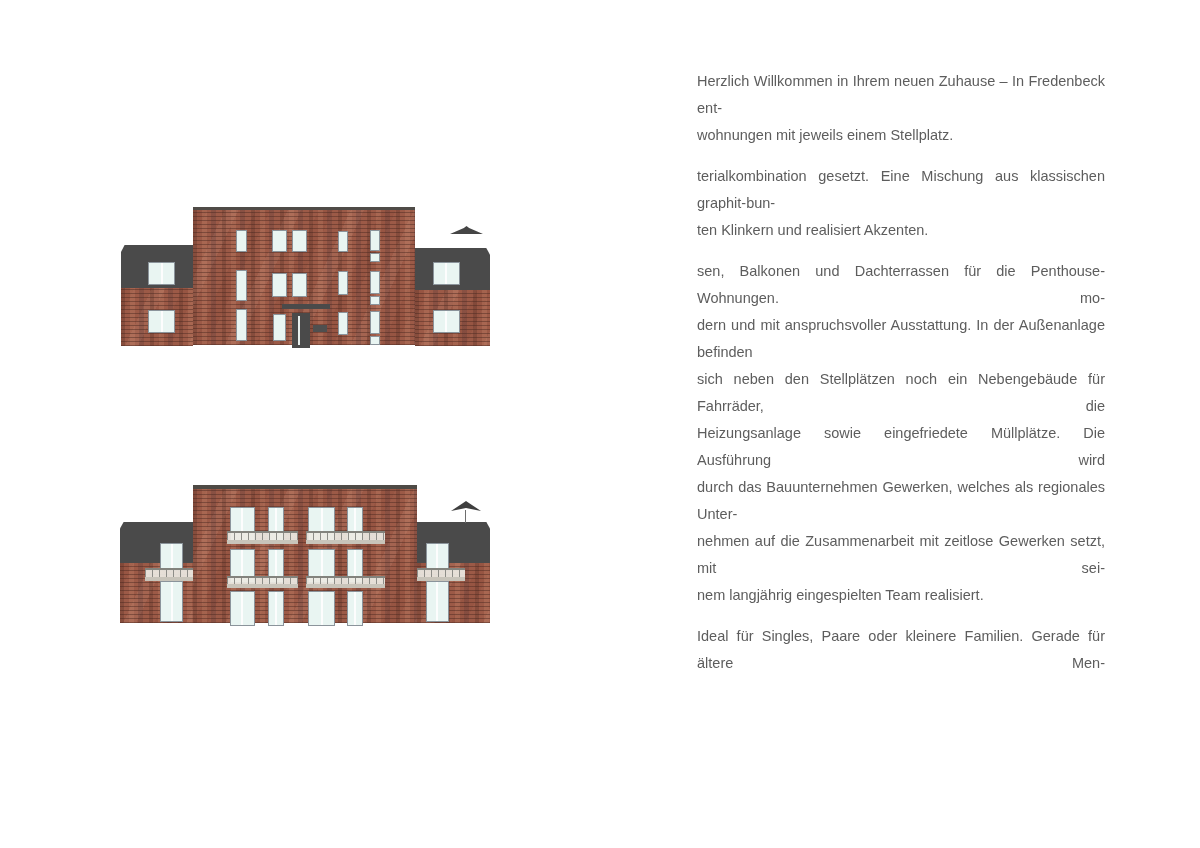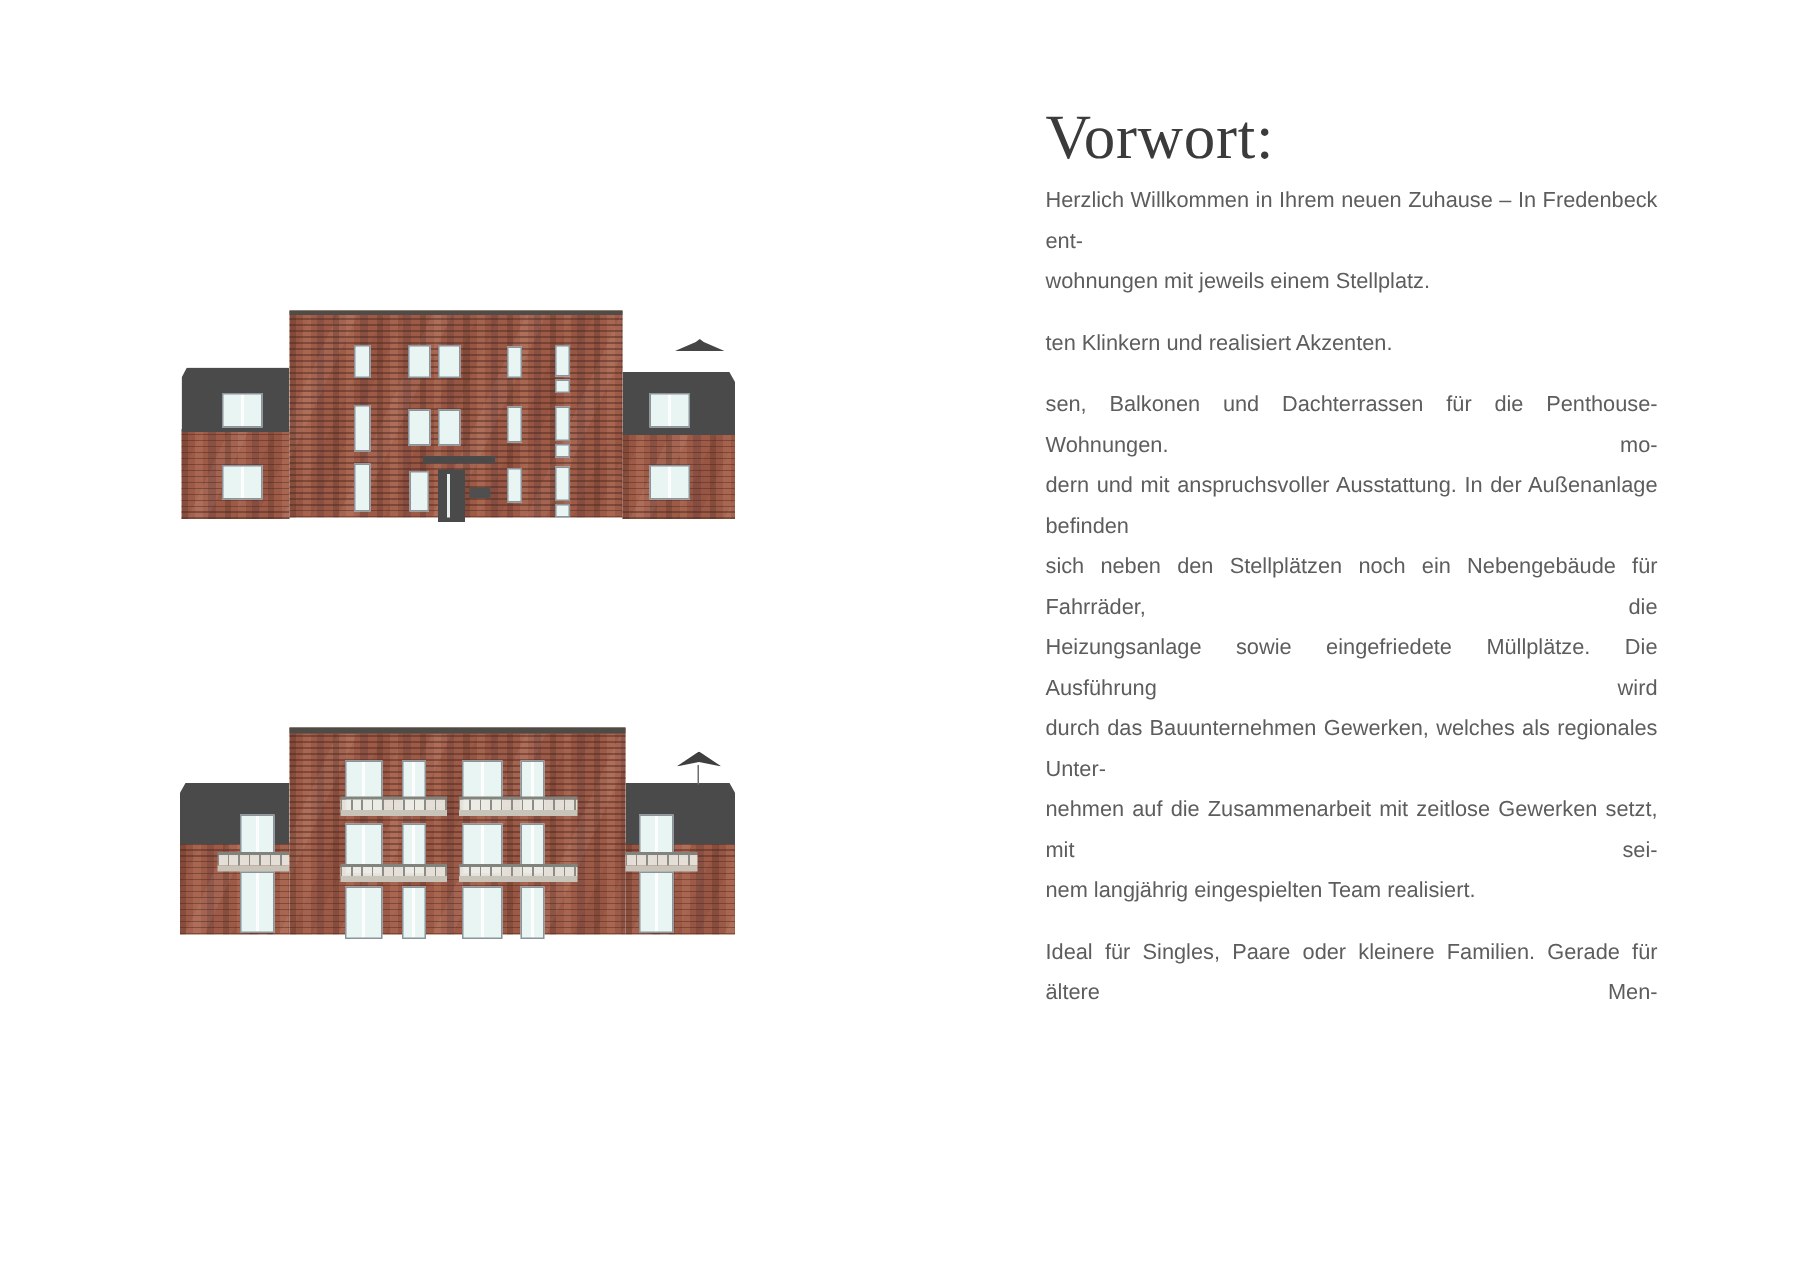--- a/index.html
+++ b/index.html
@@ -164,28 +164,28 @@
       <div class="win p2" style="left:9px;top:21px;width:23px;height:26px;"></div>
       <div class="win p2" style="left:9px;top:59px;width:23px;height:41px;"></div>
       <div class="rail" style="left:0;top:46px;width:48px;height:13px;"></div>
     </div>
 
     <div class="parasol-stem" style="left:345px;top:25px;height:13px;"></div>
     <div class="parasol-top" style="left:331px;top:16px;width:30px;height:10px;"></div>
   </div>
 
   <div class="textcol">
-    <h1 class="title">Vorwort:</h1>
 
     <div class="para">
       <div class="ln">Herzlich Willkommen in Ihrem neuen Zuhause – In Fredenbeck ent-</div>
       <div class="ln last">wohnungen mit jeweils einem Stellplatz.</div>
     </div>
 
     <div class="para">
+      <div class="ln">terialkombination gesetzt. Eine Mischung aus klassischen graphit-bun-</div>
       <div class="ln last">ten Klinkern und realisiert Akzenten.</div>
     </div>
 
     <div class="para">
       <div class="ln">sen, Balkonen und Dachterrassen für die Penthouse-Wohnungen. mo-</div>
       <div class="ln">dern und mit anspruchsvoller Ausstattung. In der Außenanlage befinden</div>
       <div class="ln">sich neben den Stellplätzen noch ein Nebengebäude für Fahrräder, die</div>
       <div class="ln">Heizungsanlage sowie eingefriedete Müllplätze. Die Ausführung wird</div>
       <div class="ln">durch das Bauunternehmen Gewerken, welches als regionales Unter-</div>
       <div class="ln">nehmen auf die Zusammenarbeit mit zeitlose Gewerken setzt, mit sei-</div>

